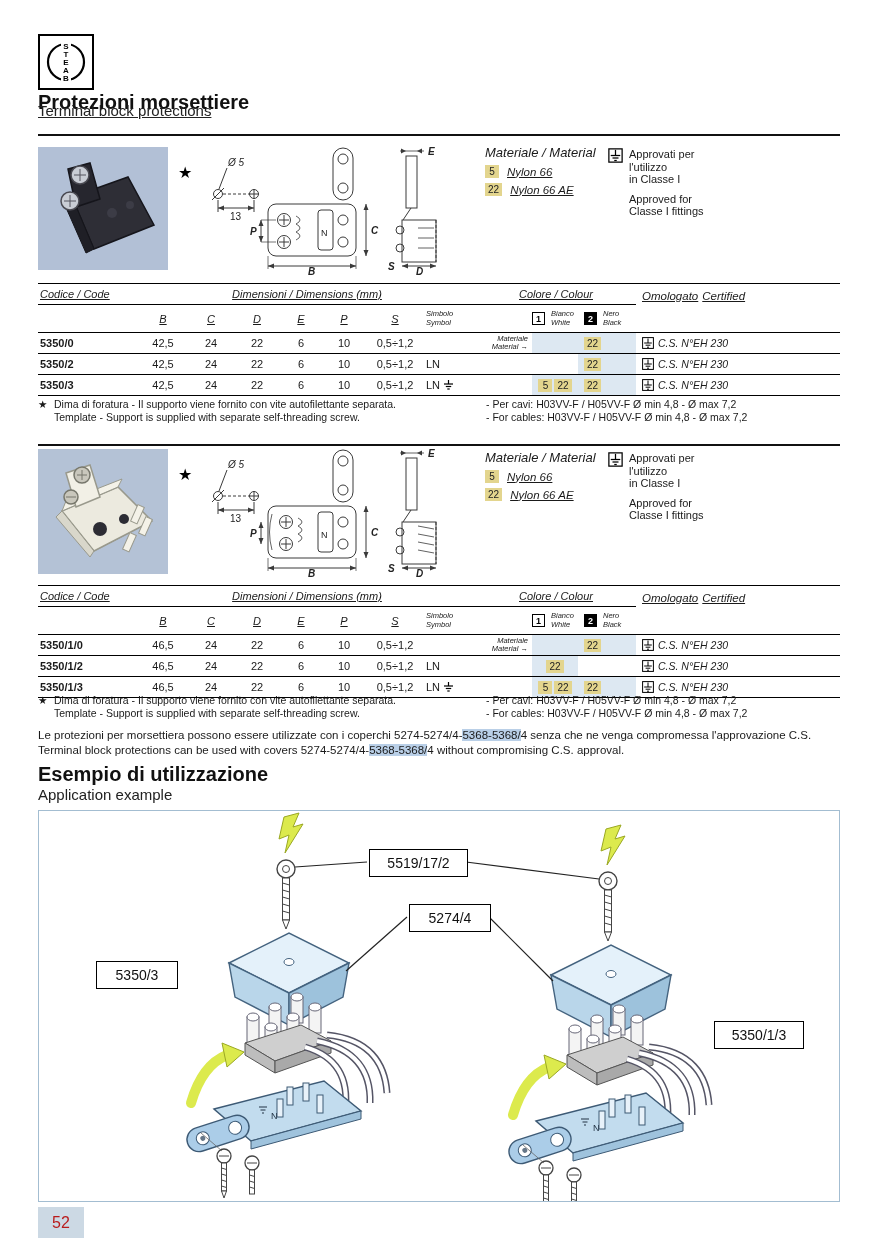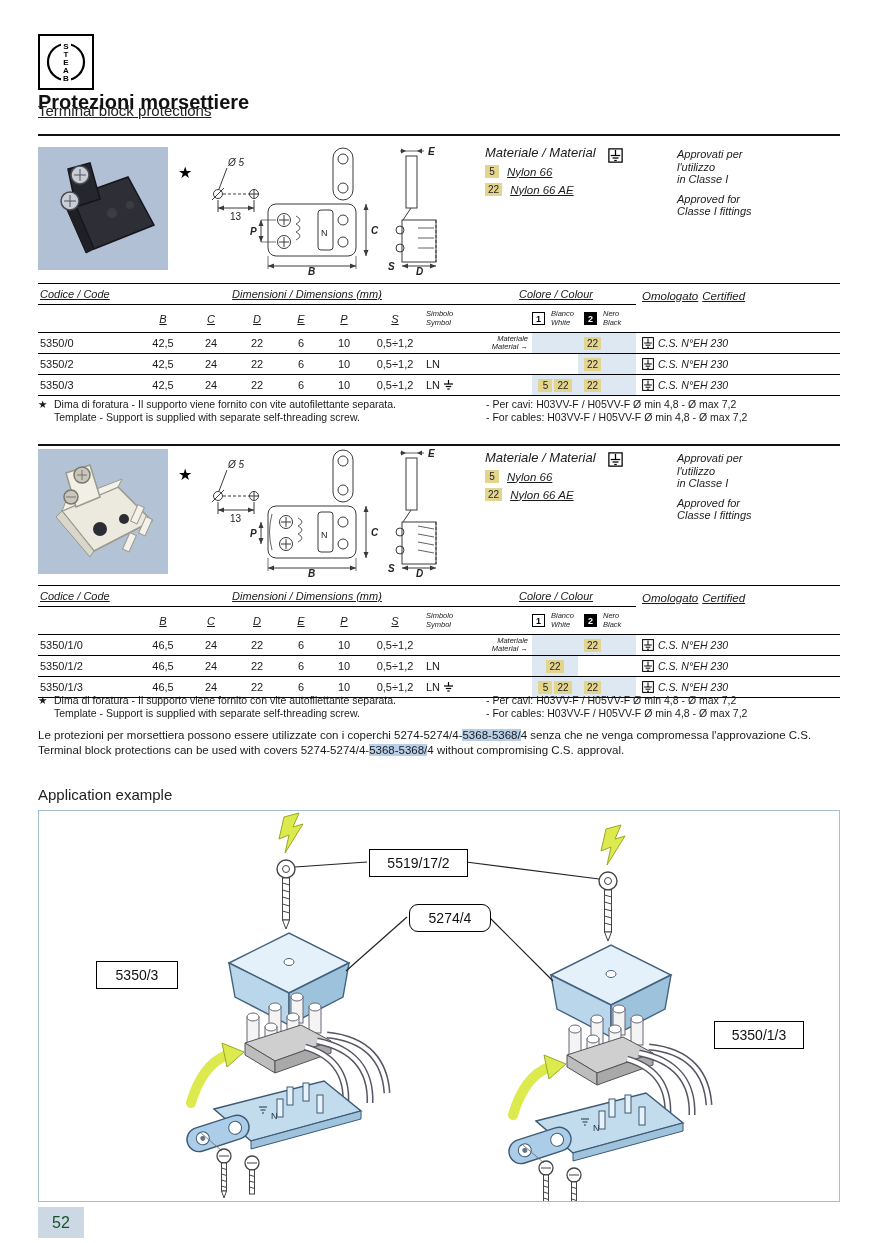--- a/index.html
+++ b/index.html
@@ -1,32 +1,32 @@
 <!DOCTYPE html>
 <html><head>
 <meta charset="utf-8">
 <style>
   html,body{margin:0;padding:0;background:#e9e9e9;}
   .page{position:relative;width:878px;height:1243px;background:#ffffff;font-family:"Liberation Sans",sans-serif;color:#1a1a1a;overflow:hidden;}
   .abs{position:absolute;}
   .i{font-style:italic;text-decoration:underline;}
-  .b{font-weight:normal;}
+  .b{font-weight:bold;}
   
   .logo{left:38px;top:34px;width:56px;height:56px;border:2.5px solid #000;box-sizing:border-box;display:flex;align-items:center;justify-content:center;}
   
   .h-it{font-size:20px;font-weight:bold;color:#111;}
   .h-en{font-size:15px;color:#222;}
   .rule{height:2px;background:#111;}
   
   .photo{width:130px;height:123px;}
   .material-title{font-size:13px;font-style:italic;}
   .mat-item{display:flex;align-items:center;gap:8px;margin-top:5px;}
   .bg{display:inline-block;background:#e3d58e;color:#222;font-size:10px;line-height:13px;padding:0 3px;min-width:8px;text-align:center;}
   .appr{display:flex;gap:6px;}
-  .appr-text{font-size:11px;line-height:12.5px;font-style:italic;margin-left:48px;}
+  .appr-text{font-size:11px;line-height:12.5px;}
   .appr-text .blk2{margin-top:7px;}
   
   .tbl{width:802px;border-top:1.6px solid #000;border-bottom:1.6px solid #000;font-size:11px;}
   .tr{display:flex;align-items:center;}
   .tr.h1{height:21px;}
   .tr.h2{height:27px;border-bottom:1.6px solid #000;}
   .tr.r{height:20px;}
   .tr.r + .tr.r{border-top:1px solid #000;}
   .c{box-sizing:border-box;flex:none;display:flex;align-items:center;height:100%;}
   .col-code{width:100px;padding-left:2px;}
@@ -52,21 +52,21 @@
   .fn-star{width:16px;flex:none;}
   .fn-c1{width:432px;flex:none;}
   .fn-c2{flex:1;}
   
   .note{font-size:11.5px;line-height:15px;width:806px;}
   .hl{background:#b9cfe7;}
   
   .diagram{width:802px;height:392px;border:1px solid #a3bdd1;box-sizing:border-box;}
   .dlab{position:absolute;background:#fff;border:1.5px solid #000;display:flex;align-items:center;justify-content:center;font-size:14px;color:#111;}
   
-  .pagenum{width:46px;height:31px;background:#ccd9e4;display:flex;align-items:center;justify-content:center;font-size:16px;color:#14532d;}
+  .pagenum{width:46px;height:31px;background:#ccd9e4;display:flex;align-items:center;justify-content:center;font-size:16px;color:#b91c1c;}
   svg text{font-family:"Liberation Sans",sans-serif;}
 </style>
 </head>
 <body>
 
 <div class="page">
 
   <div class="abs logo">
     <svg width="44" height="44" viewBox="0 0 44 44">
       <circle cx="22" cy="22" r="18" fill="none" stroke="#000" stroke-width="2.2"></circle>
@@ -632,20 +632,21 @@
       <div>- Per cavi: H03VV-F / H05VV-F Ø min 4,8 - Ø max 7,2</div>
       <div>- For cables: H03VV-F / H05VV-F Ø min 4,8 - Ø max 7,2</div>
     </div>
   </div>
 
   <div class="abs note" style="left:38px;top:728px;">
     <div><span>Le protezioni per morsettiera possono essere utilizzate con i coperchi 5274-5274/4-</span><span class="hl">5368-5368/</span><span>4 senza che ne venga compromessa l'approvazione C.S.</span></div>
     <div><span>Terminal block protections can be used with covers 5274-5274/4-</span><span class="hl">5368-5368/</span><span>4 without compromising C.S. approval.</span></div>
   </div>
 
+  <div class="abs h-it" style="left:38px;top:763px;">Esempio di utilizzazione</div>
   <div class="abs h-en" style="left:38px;top:786px;">Application example</div>
 
   <div class="abs diagram" style="left:38px;top:810px;">
     <svg width="800" height="390" viewBox="0 0 800 390">
       <defs>
         <g id="asm">
 
           <polygon points="245,6 260,2 254,16 264,13 246,42 250,24 240,28" fill="#dcea4d" stroke="#9aa823" stroke-width="1"></polygon>
 
           <circle cx="247" cy="58" r="9" fill="#fff" stroke="#444" stroke-width="1.4"></circle>
@@ -724,20 +725,20 @@
       <use href="#asm" transform="translate(322 12)"></use>
 
       <g stroke="#222" stroke-width="1.2">
         <line x1="256" y1="56" x2="328" y2="51"></line>
         <line x1="427" y1="51" x2="560" y2="68"></line>
         <line x1="307" y1="160" x2="368" y2="106"></line>
         <line x1="450" y1="106" x2="514" y2="170"></line>
       </g>
     </svg>
     <div class="dlab" style="left:330px;top:38px;width:97px;height:26px;">5519/17/2</div>
-    <div class="dlab" style="left:370px;top:93px;width:80px;height:26px;border-radius:9px;">5274/4</div>
+    <div class="dlab" style="left:370px;top:93px;width:80px;height:26px;">5274/4</div>
     <div class="dlab" style="left:57px;top:150px;width:80px;height:26px;">5350/3</div>
     <div class="dlab" style="left:675px;top:210px;width:88px;height:26px;">5350/1/3</div>
   </div>
 
   <div class="abs pagenum" style="left:38px;top:1207px;">52</div>
 
 </div>
 
 </body></html>

